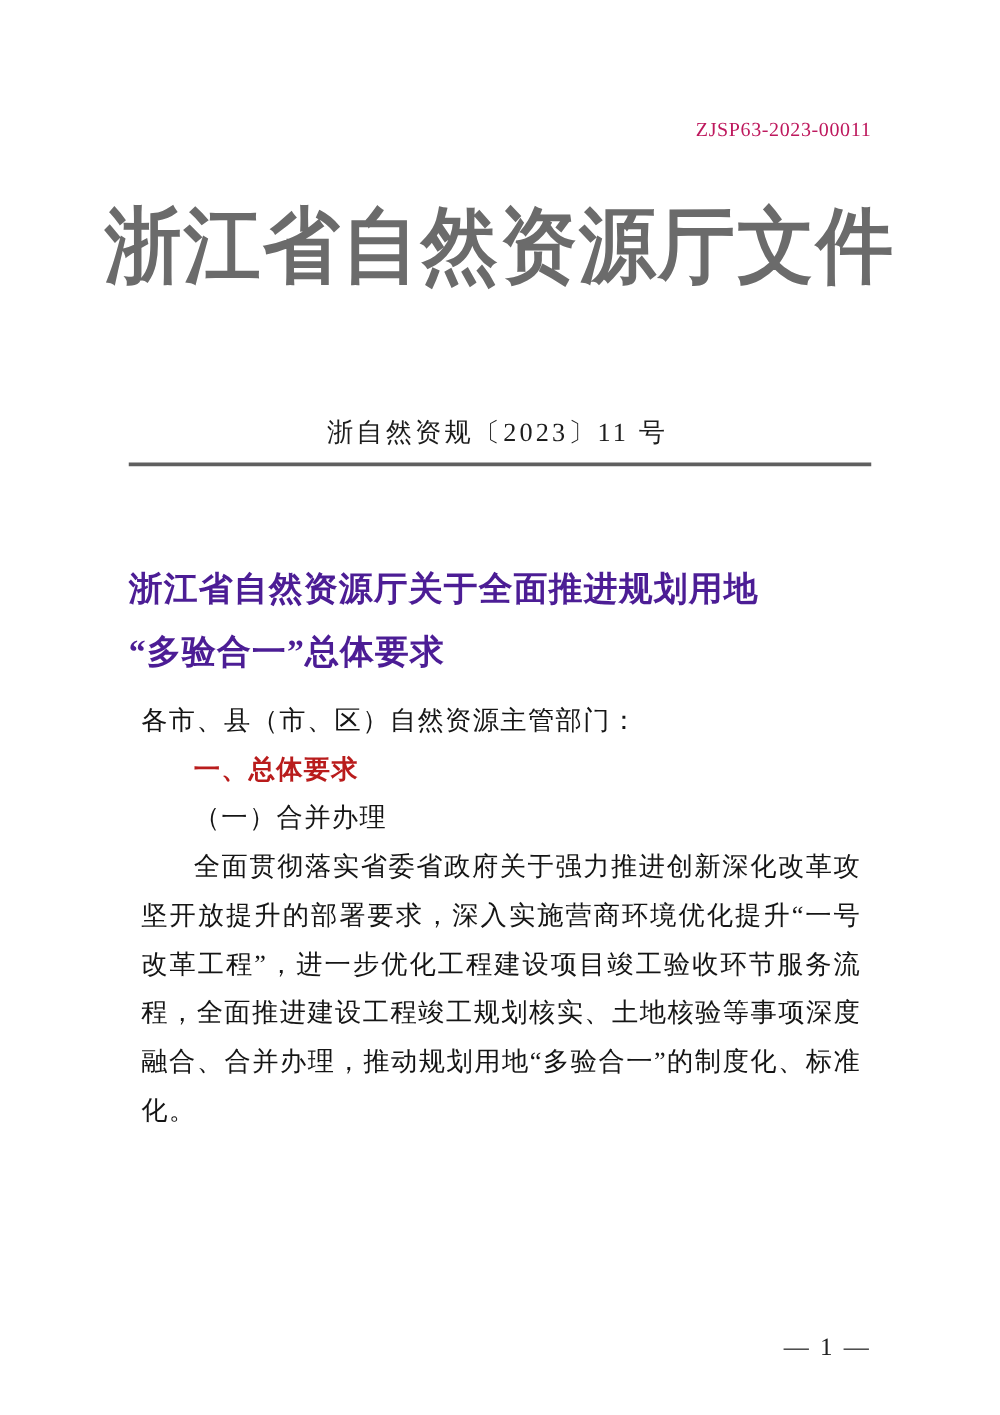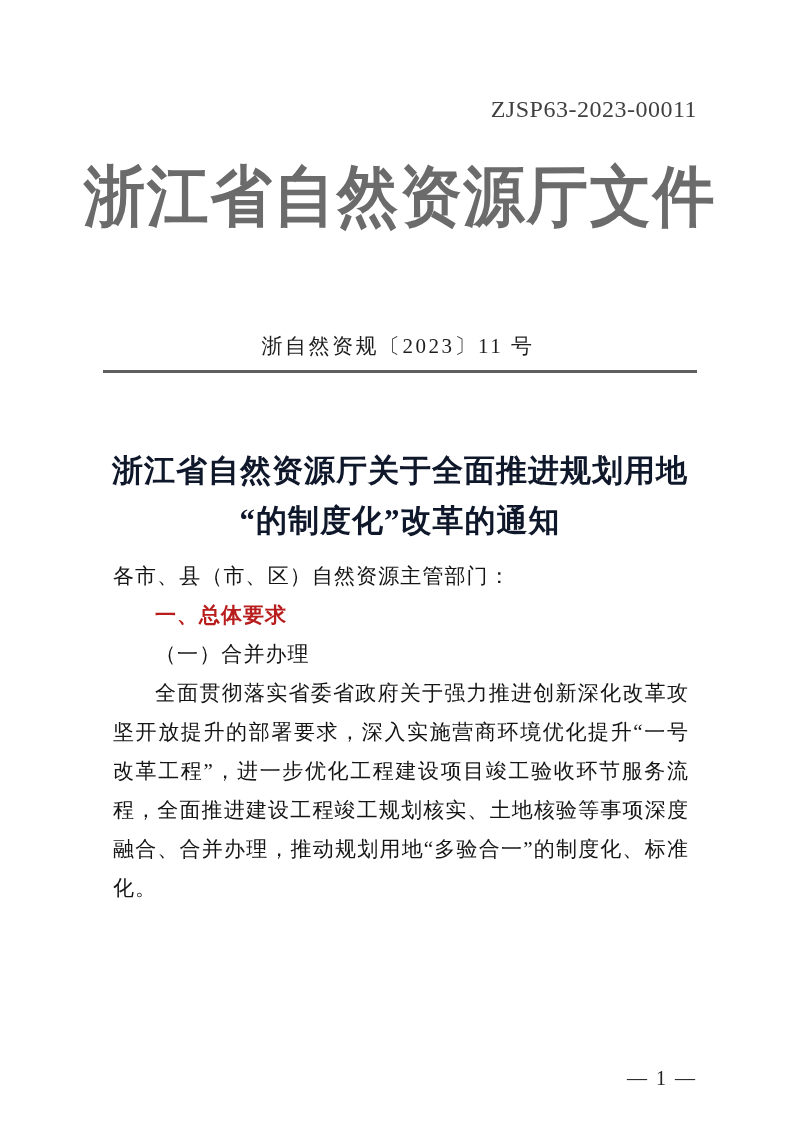--- a/index.html
+++ b/index.html
@@ -24,23 +24,23 @@
     overflow: hidden;
     background: #ffffff;
   }
 
   
   .doc-code {
     position: absolute;
     right: 103px;
     top: 96px;
     font-family: "Liberation Serif", "DejaVu Serif", serif;
-    font-size: 24px;
+    font-size: 16px;
     letter-spacing: 0.5px;
-    color: #404040;
+    color: #be185d;
     white-space: nowrap;
   }
 
   
   .masthead {
     position: absolute;
     left: 0;
     right: 0;
     top: 152px;
     text-align: center;
@@ -78,27 +78,26 @@
     height: 3px;
     background: #5f5f5f;
   }
 
   
   .doc-title {
     position: absolute;
     left: 103px;
     width: 594px;
     top: 446px;
-    text-align: center;
     font-family: "Liberation Serif", "DejaVu Serif", serif;
     font-weight: 700;
-    font-size: 31px;
+    font-size: 27px;
     line-height: 50px;
     letter-spacing: 1px;
-    color: #0f172a;
+    color: #4c1d95;
   }
   .doc-title .t-line { display: block; }
 
   
   .body-block {
     position: absolute;
     left: 113px;
     top: 557px;
     width: 576px;
     font-family: "Liberation Serif", "DejaVu Serif", serif;
@@ -149,21 +148,21 @@
   <div class="doc-code">ZJSP63-2023-00011</div>
 
   <div class="masthead">浙江省自然资源厅文件</div>
 
   <div class="issue-no">浙自然资规〔2023〕11 号</div>
 
   <div class="rule"></div>
 
   <div class="doc-title">
     <span class="t-line">浙江省自然资源厅关于全面推进规划用地</span>
-    <span class="t-line">“的制度化”改革的通知</span>
+    <span class="t-line">“多验合一”总体要求</span>
   </div>
 
   <div class="body-block">
     <p class="para no-indent">各市、县（市、区）自然资源主管部门：</p>
 
 
     <p class="heading-1">一、总体要求</p>
 
     <p class="heading-2">（一）合并办理</p>
 

